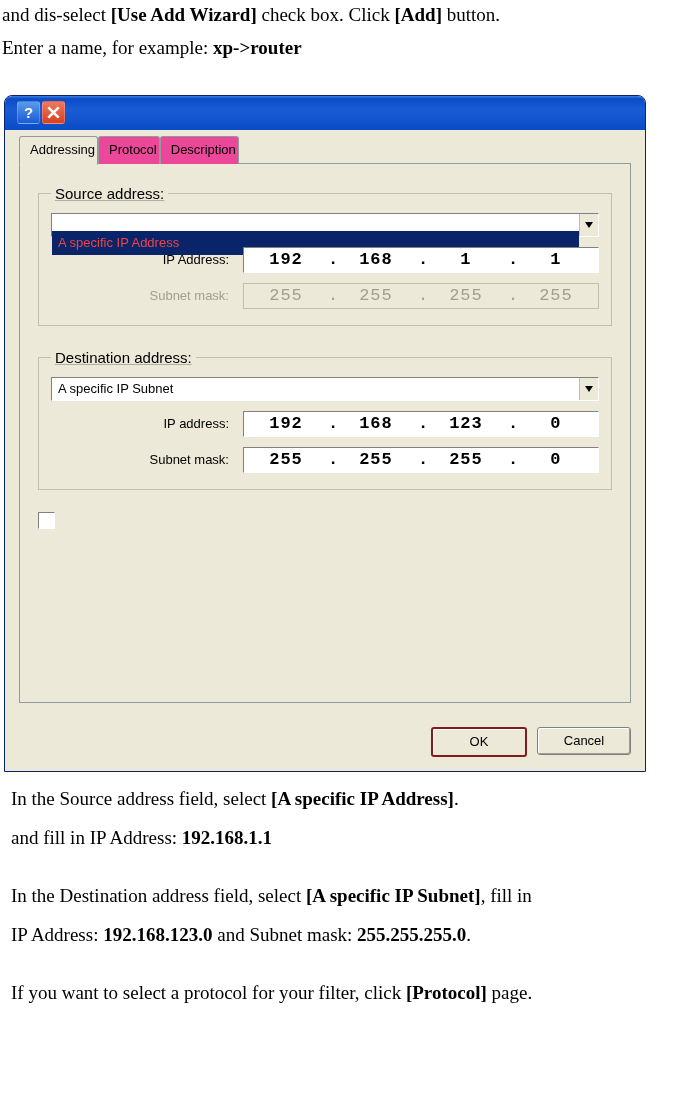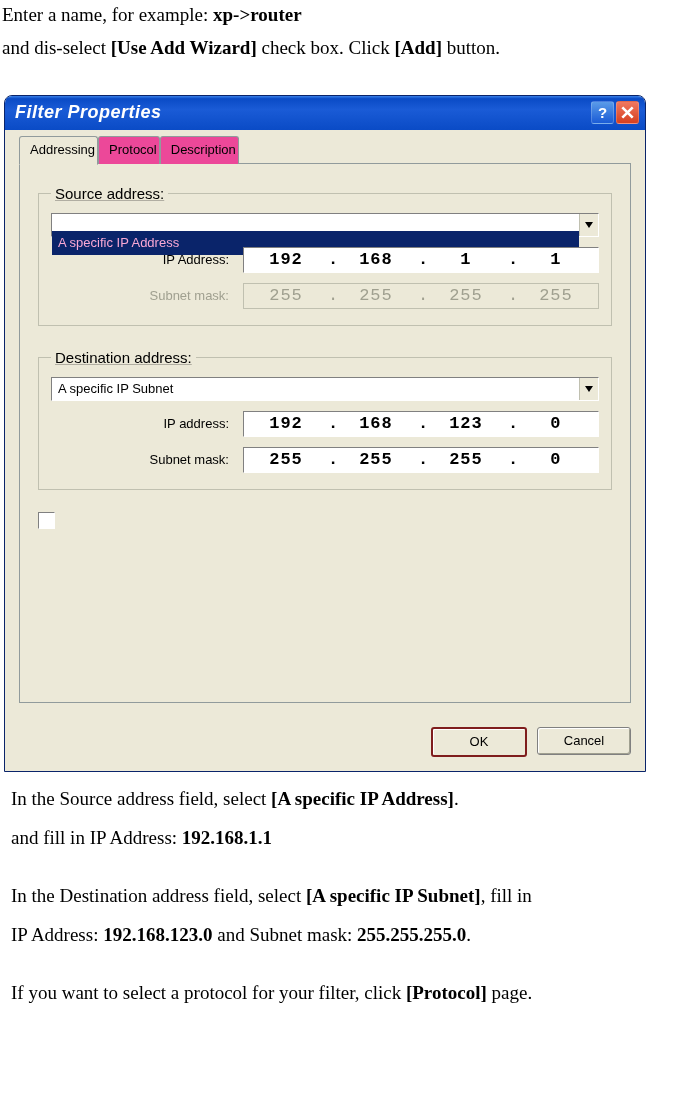--- a/index.html
+++ b/index.html
@@ -118,21 +118,21 @@
     border-top: 1px solid #808080;
     border-left: 1px solid #808080;
     border-right: 1px solid #fff;
     border-bottom: 1px solid #fff;
     background: #fff;
     box-sizing: border-box;
     align-items: center;
   }
   .dropdown.highlight .dd-text {
     background: #0a246a;
-    color: #f9a8d4;
+    color: #ef4444;
     margin-top: 36px;
   }
   .dd-text {
     flex: 1;
     padding: 2px 6px;
     font-size: 13px;
   }
   .dd-btn {
     width: 18px;
     height: 100%;
@@ -218,30 +218,29 @@
   .post-text { padding: 0 11px; margin-top: 4px; }
   .post-text p { margin: 0 0 10px 0; }
   .gap { height: 18px; }
 </style>
 </head>
 <body>
 
 <div class="page">
   <div class="instructions">
     <p>
+      <span>and dis-select </span><b>[Use Add Wizard]</b><span> check box. Click </span><b>[Add]</b><span> button.</span>
+    </p>
+    <p>
       <span>Enter a name, for example: </span><b>xp-&gt;router</b>
-    </p>
-    <p>
-      <span>and dis-select </span><b>[Use Add Wizard]</b><span> check box. Click </span><b>[Add]</b><span> button.</span>
     </p>
   </div>
 
   <div class="dialog">
     <div class="titlebar">
-      <span class="titlebar-text">Filter Properties</span>
       <div class="tb-btn tb-help">?</div>
       <div class="tb-btn tb-close">
         <svg viewBox="0 0 10 10">
             <path d="M1 1 L9 9 M9 1 L1 9" stroke="#fff" stroke-width="2"></path>
           </svg>
       </div>
     </div>
 
     <div class="body-area">
       <div class="tabs">

